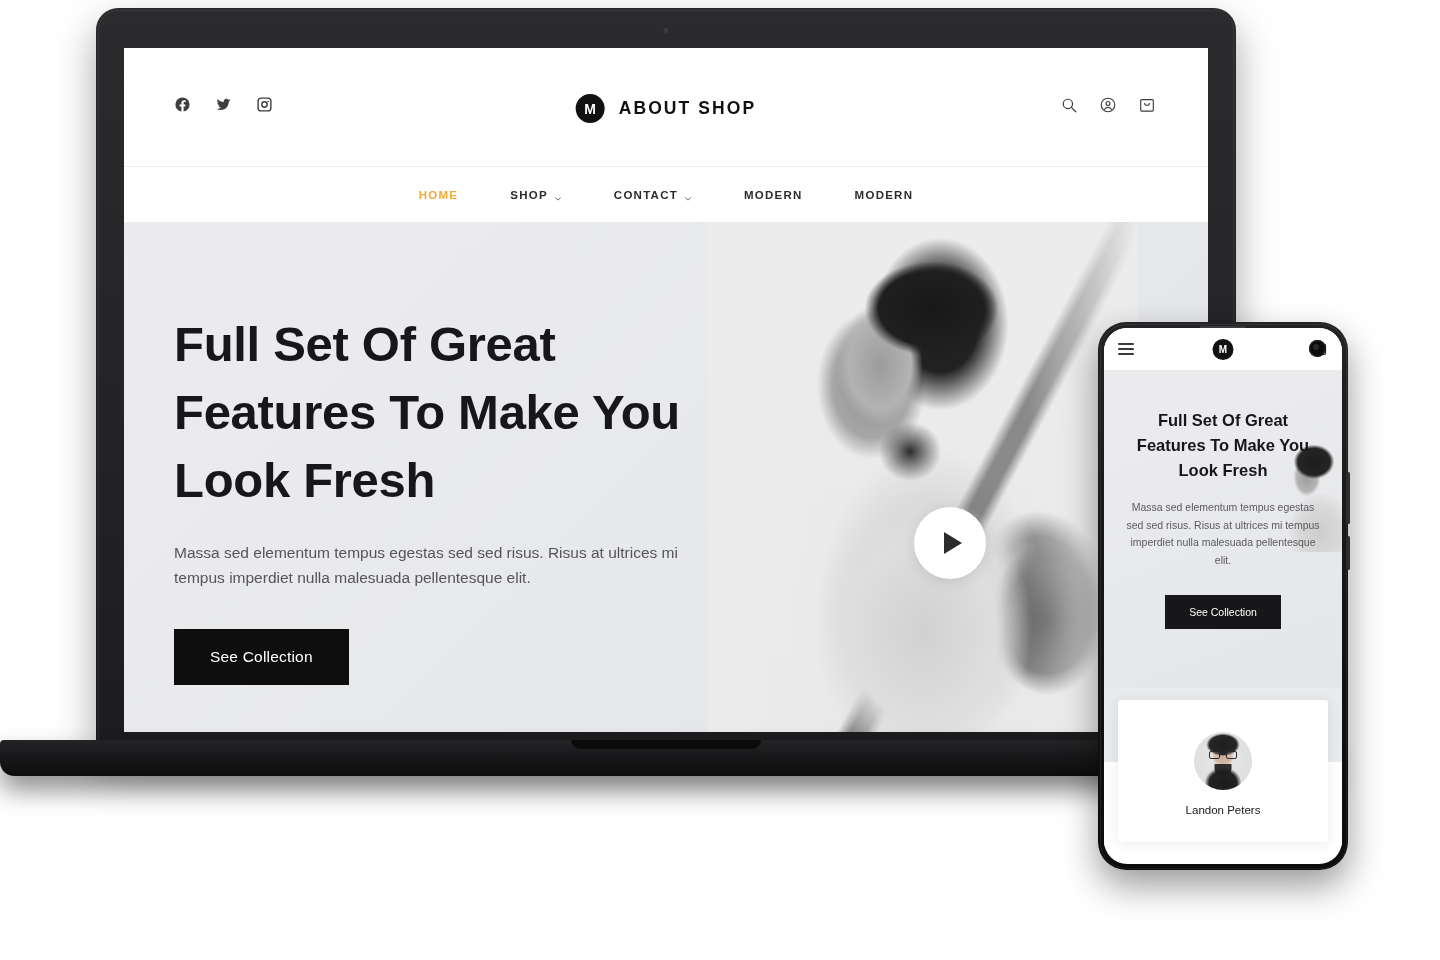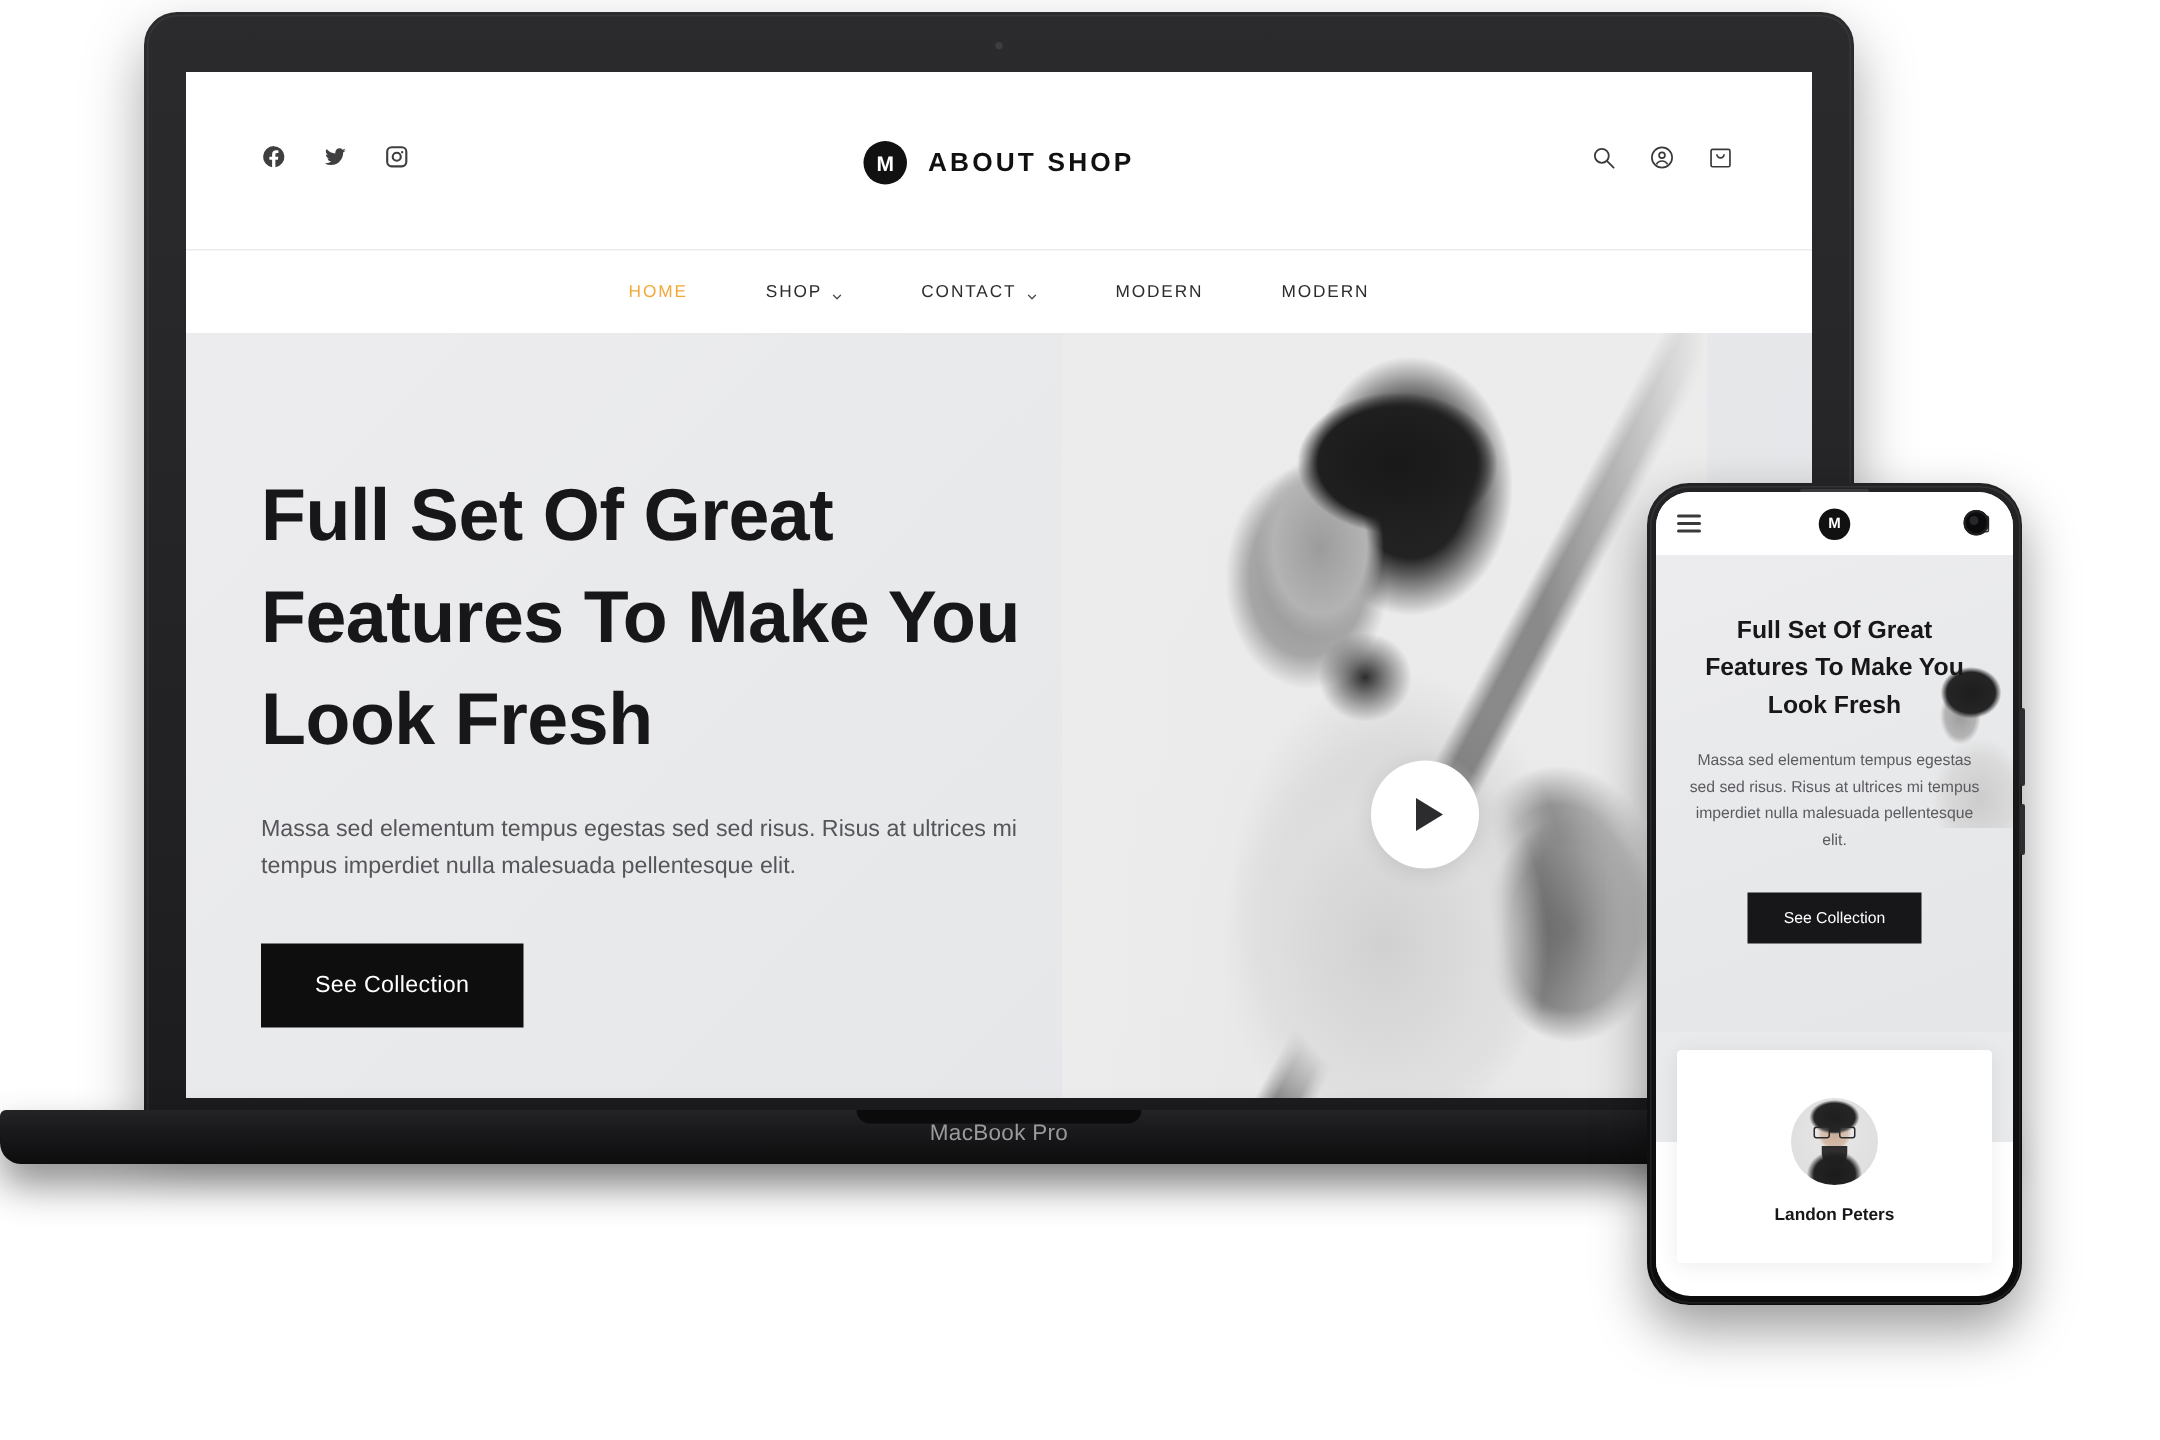--- a/index.html
+++ b/index.html
@@ -67,21 +67,21 @@
   }
   .brand-text { font-size:17.5px; font-weight:700; letter-spacing:2.1px; color:#111; }
 
   .util { position:absolute; right:52px; top:48px; display:flex; gap:21px; }
   .util-ico { width:18px; height:18px; color:#3a3a3c; cursor:pointer; }
   .util-ico svg { width:100%; height:100%; display:block; }
 
   .navrow { border-top:1px solid #ececec; height:56px;
             display:flex; align-items:center; justify-content:center; gap:0; }
   .navitem {
-    font-size:11.5px; font-weight:400; letter-spacing:1.25px; color:#2c2c2e;
+    font-size:11.5px; font-weight:700; letter-spacing:1.25px; color:#2c2c2e;
     padding:0 26px; display:flex; align-items:flex-end; gap:6px; cursor:pointer;
     white-space:nowrap;
   }
   .navitem.active { color:#f2a93b; }
   .caret { width:8px; height:8px; display:block; }
   .caret svg{ width:100%; height:100%; }
 
   
   .hero {
     position:relative; height:510px;
@@ -249,21 +249,21 @@
   }
   .m-avatar .glasses i:first-child{ left:0; }
   .m-avatar .glasses i:last-child{ right:0; }
   .m-avatar .glasses::after{
     content:""; position:absolute; left:11px; top:3px; width:6px; height:1.3px; background:#2a2a2a;
   }
   .m-avatar .beard{
     position:absolute; left:50%; top:56%; transform:translateX(-50%);
     width:17px; height:13px; border-radius:0 0 10px 10px; background:#1f1f1f; opacity:.92;
   }
-  .m-name{ margin-top:14px; font-size:11.5px; font-weight:700; color:#17171a; }
+  .m-name{ margin-top:14px; font-size:11.5px; font-weight:400; color:#17171a; }
 </style>
 </head>
 <body>
 
 <div id="stage">
 
   <div class="laptop">
 
     <div class="laptop-lid">
       <div class="laptop-cam"></div>
@@ -363,21 +363,20 @@
             <div class="play-btn">
               <span class="play-tri"></span>
             </div>
           </div>
 
         </div>
       </div>
     </div>
 
     <div class="laptop-base"></div>
-    <div class="laptop-label">MacBook Pro</div>
   </div>
 
   <div class="phone">
     <div class="phone-speaker"></div>
     <div class="phone-btn-r"></div>
     <div class="phone-btn-r2"></div>
 
     <div class="phone-screen">
       <div class="phone-punch"></div>
 

